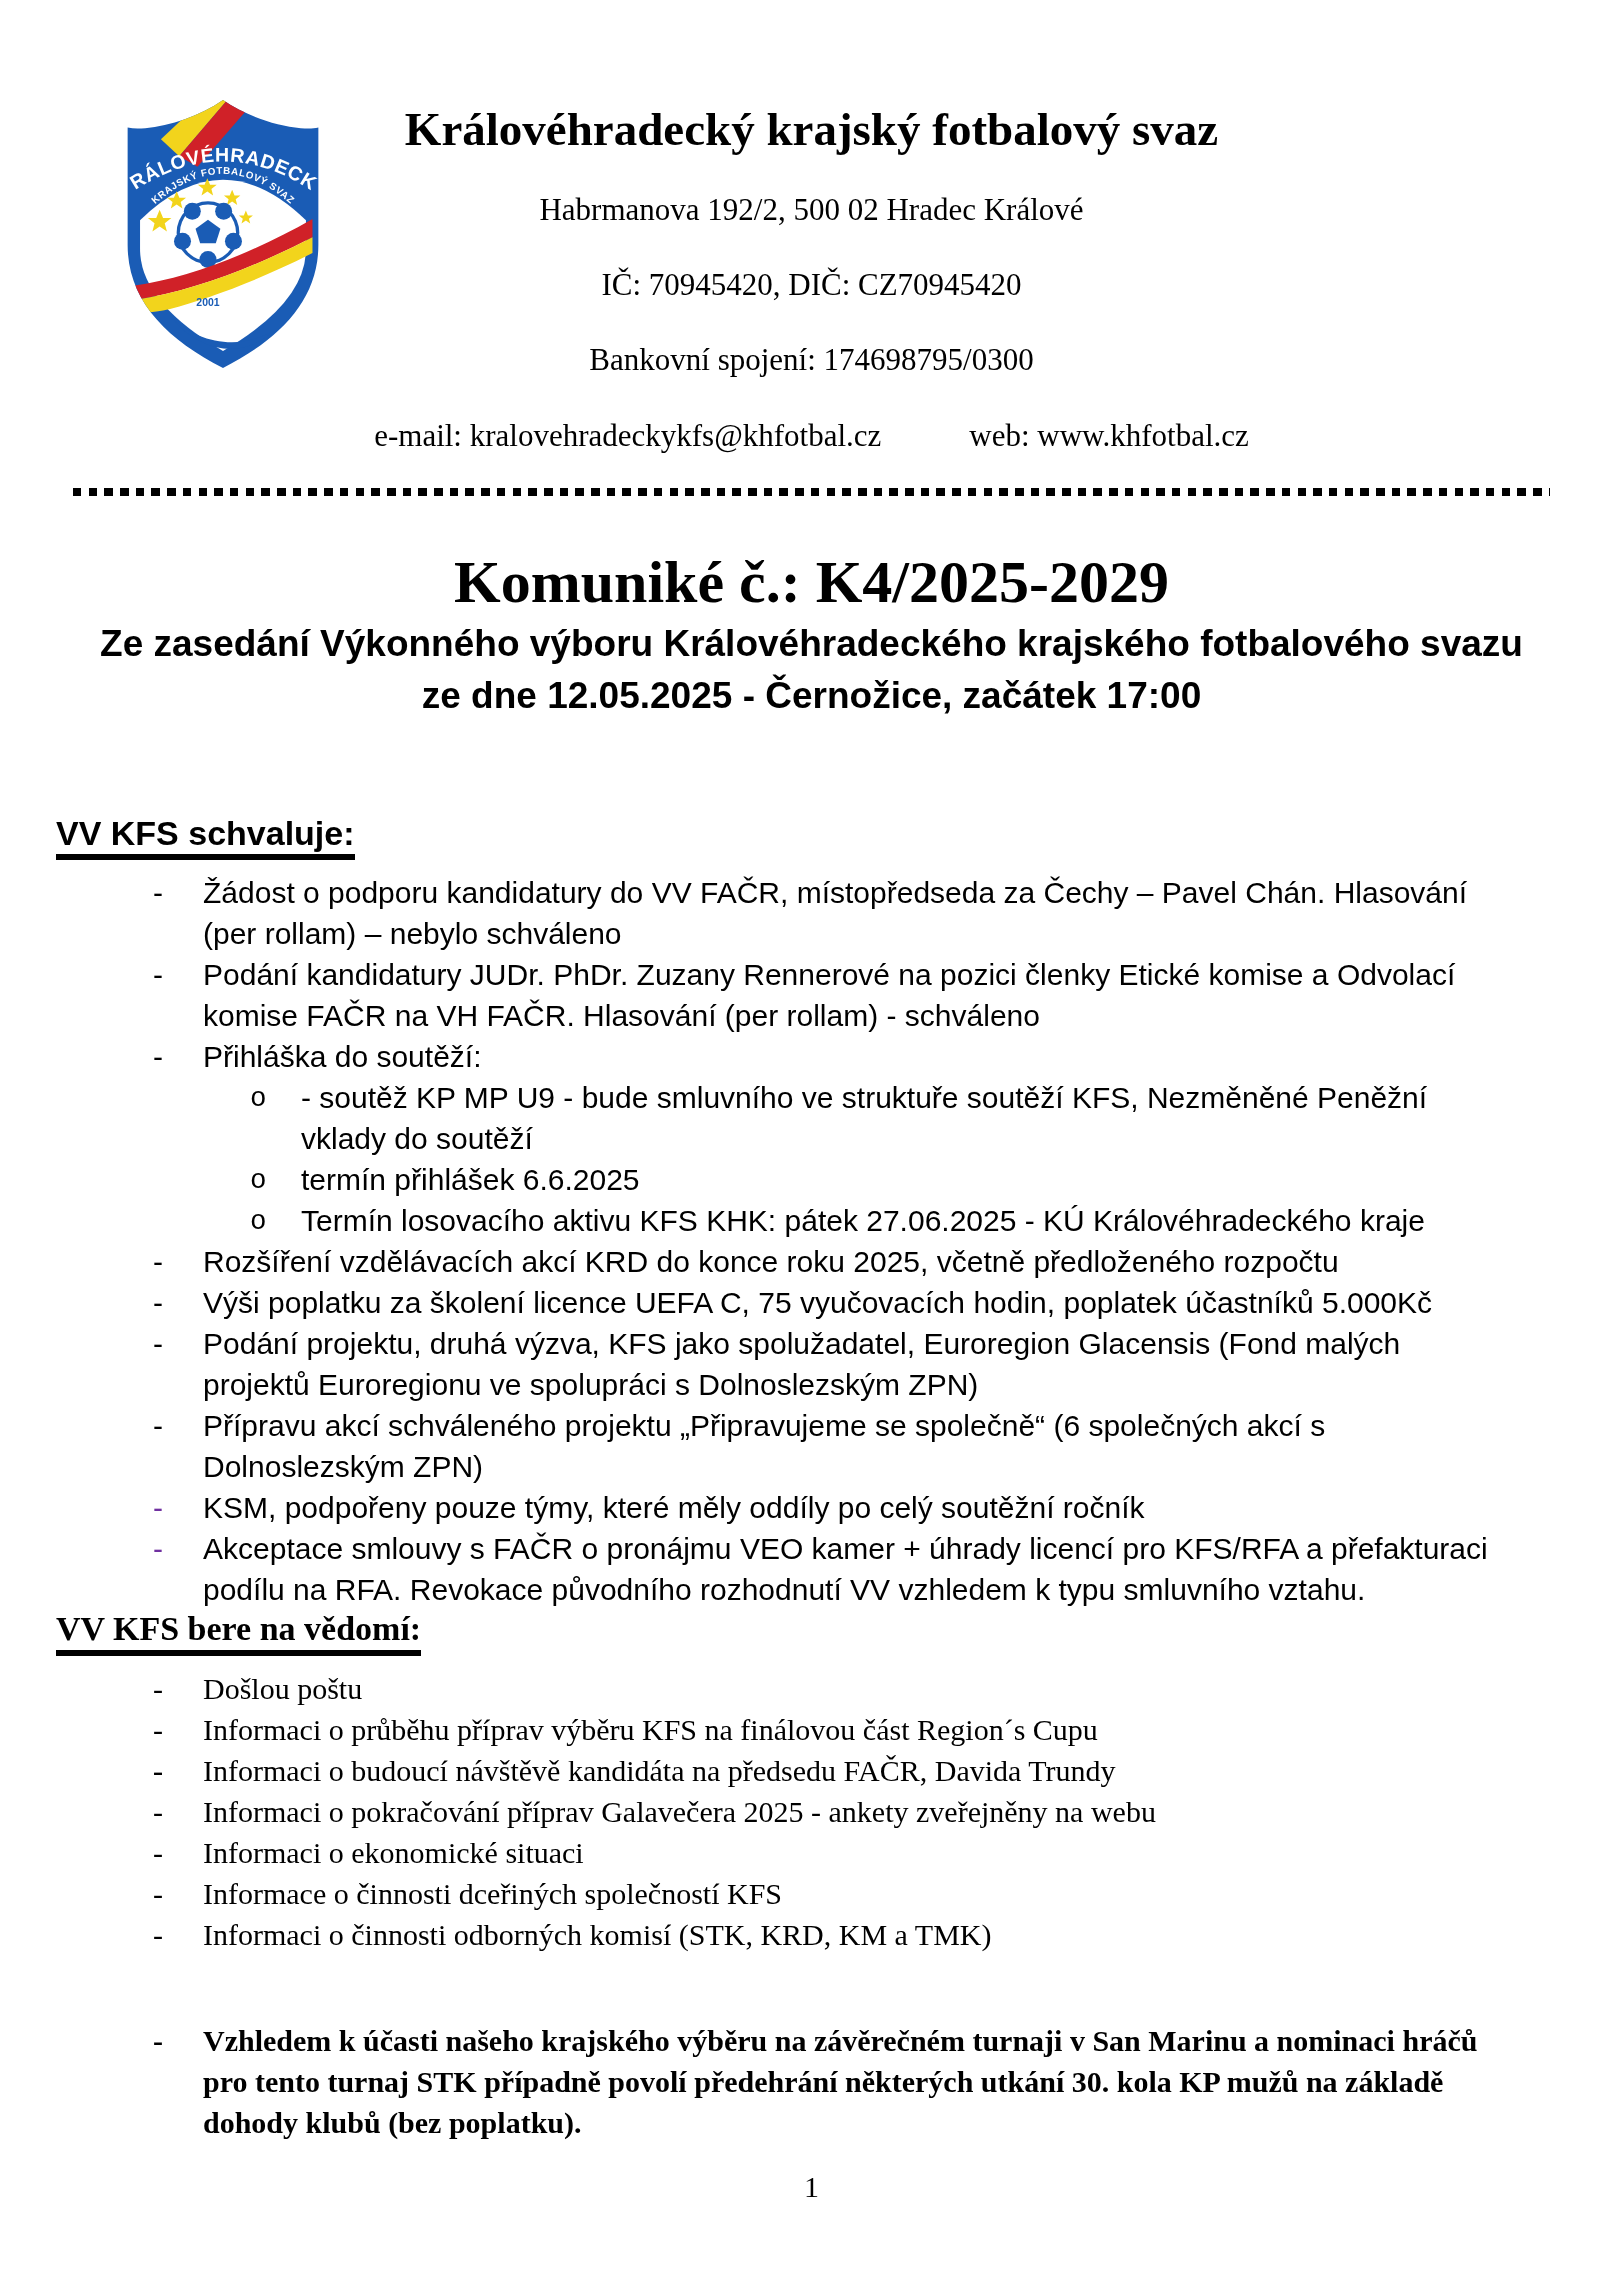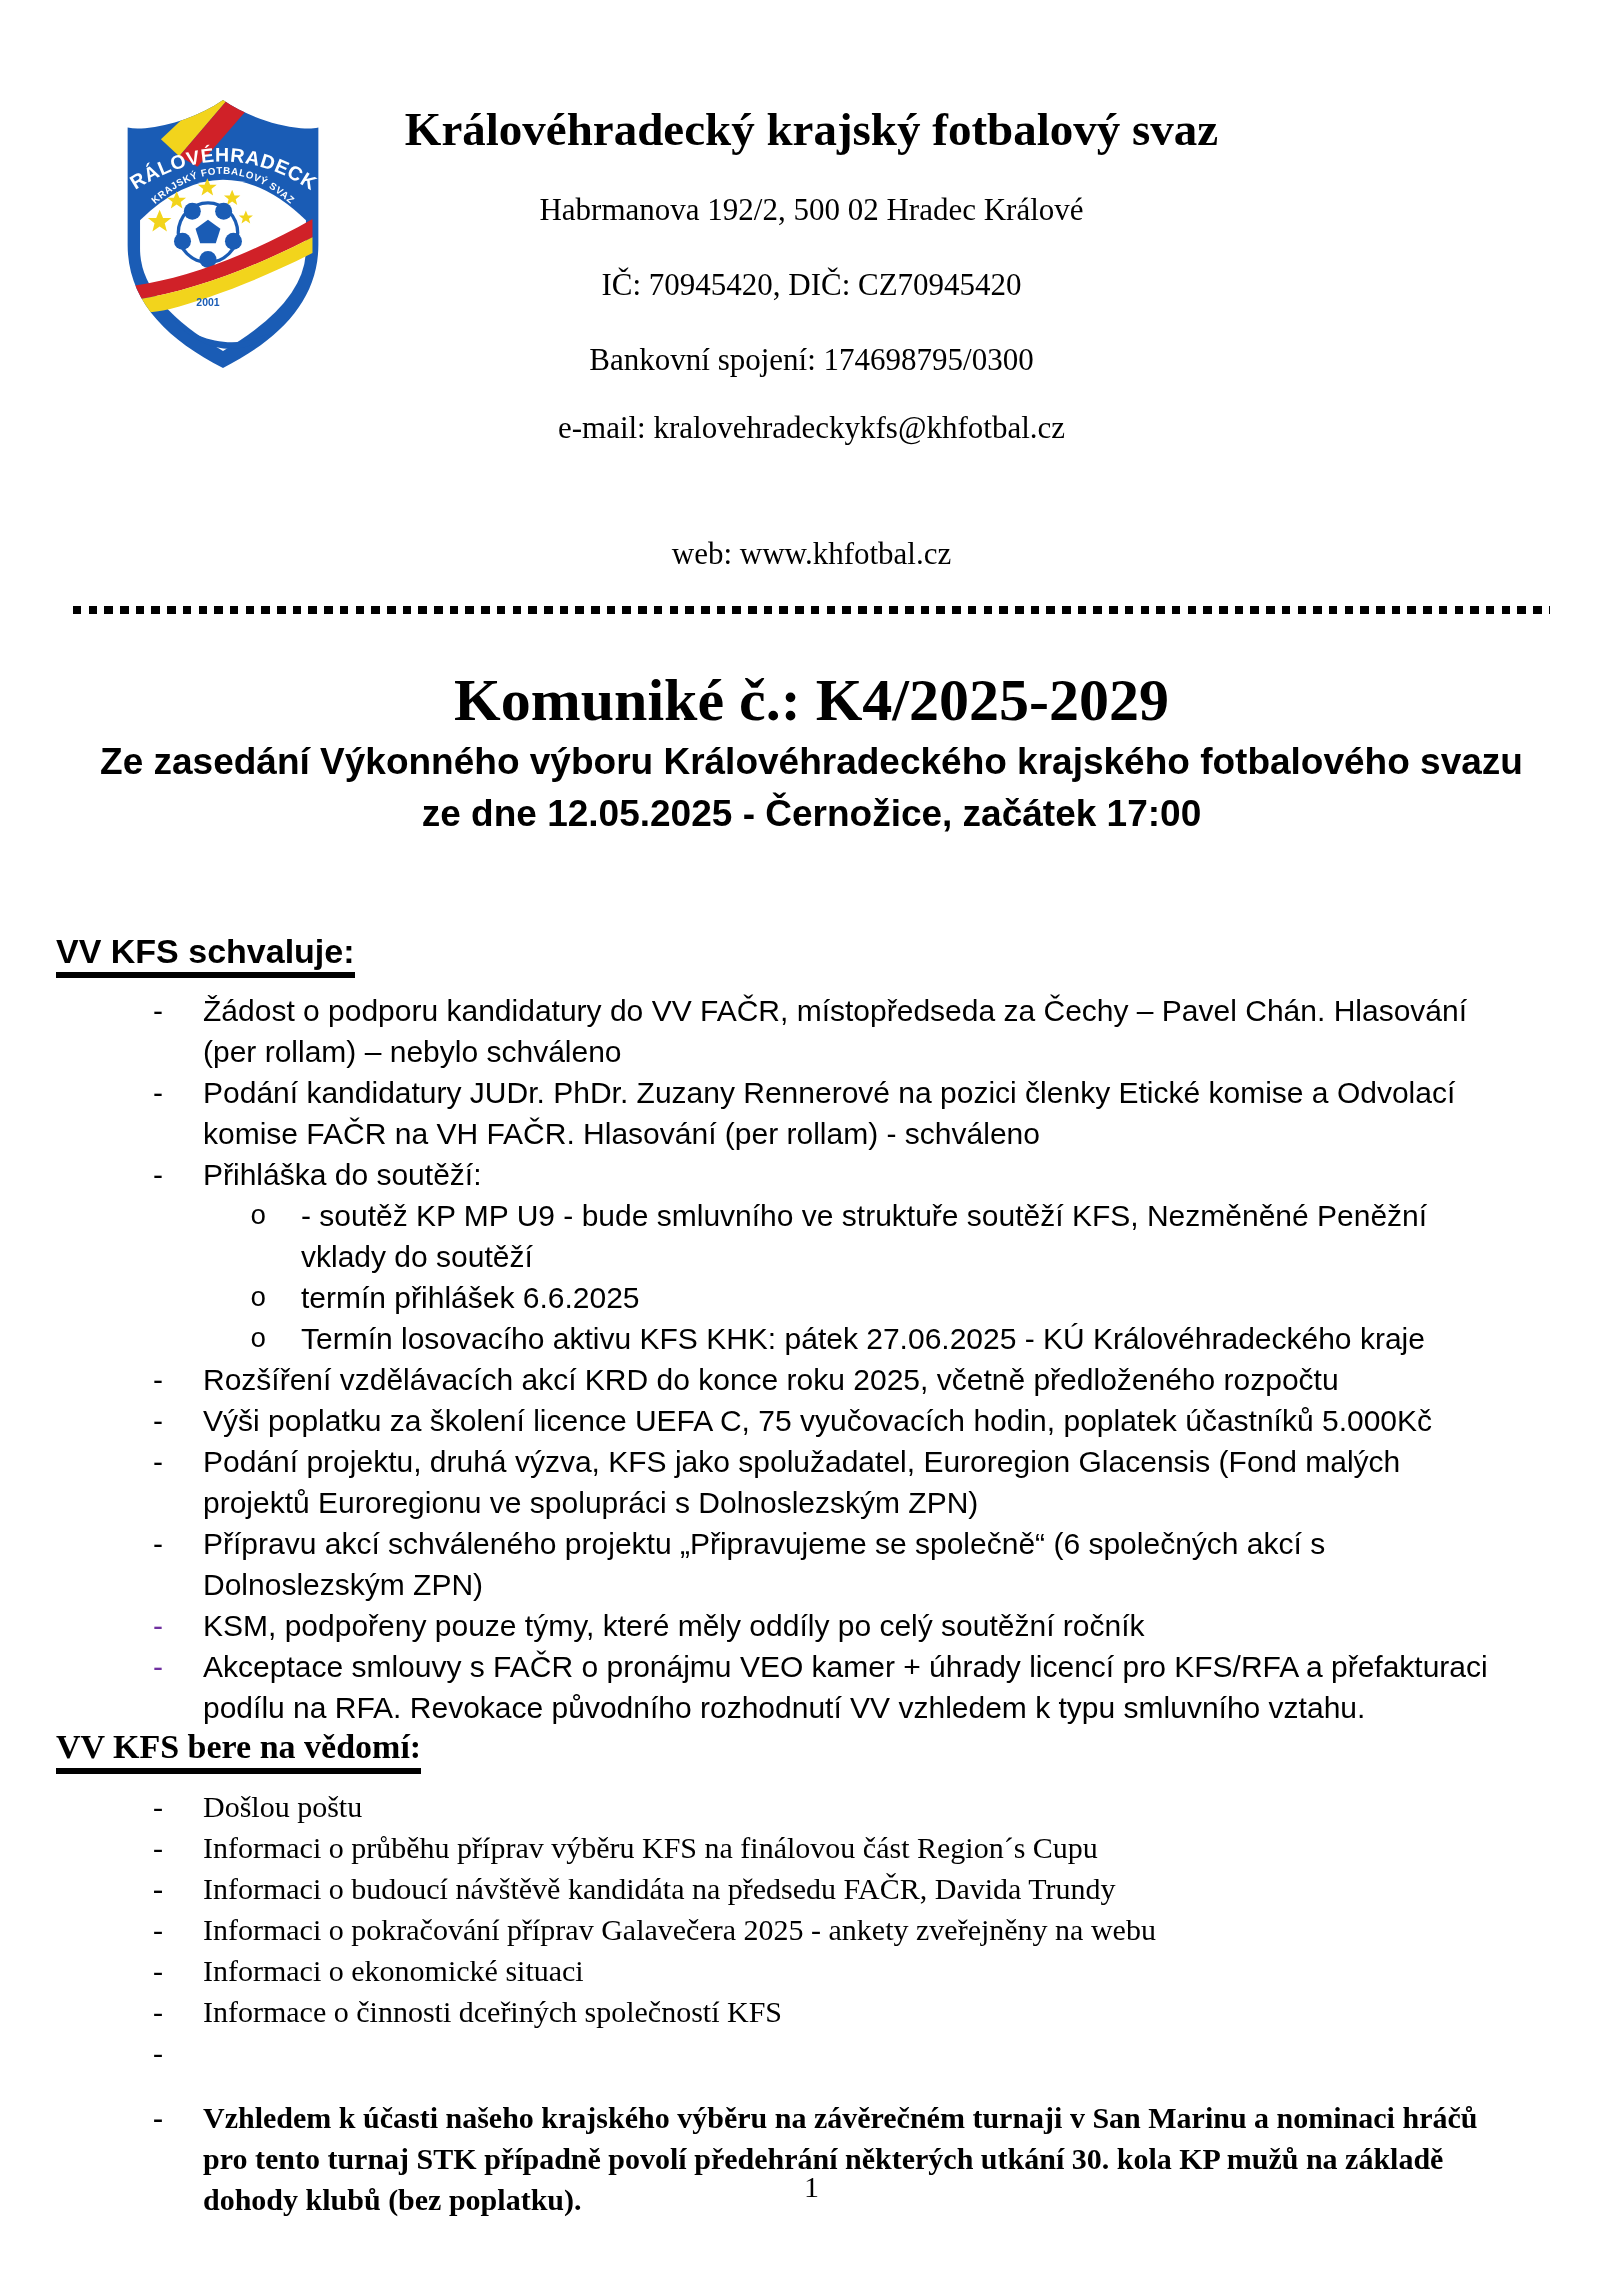--- a/index.html
+++ b/index.html
@@ -21,23 +21,23 @@
     padding-top:106px;
     font-family:"Liberation Serif",serif;
     font-weight:bold;font-size:47px;line-height:47px;
   }
   .addr{
     font-family:"Liberation Serif",serif;
     font-size:31px;line-height:37px;margin-top:38px;
   }
   .contact-row{
     display:flex;justify-content:center;gap:88px;
-    margin-top:31px;
+    margin-top:39px;
     font-family:"Liberation Serif",serif;
-    font-size:31px;line-height:38px;flex-direction:column;
+    font-size:31px;line-height:38px;
   }
   .dashed-rule{
     height:7.9px;margin:33px 73px 0 73px;
     background:repeating-linear-gradient(90deg,#000 0 8.5px,transparent 8.5px 15.7px);
   }
   
   .doc-title{
     margin-top:59px;text-align:center;
     font-family:"Liberation Serif",serif;
     font-weight:bold;font-size:60px;line-height:54px;
@@ -177,21 +177,21 @@
             <li><span class="marker" style="color: rgb(112, 48, 160);">-</span><span class="txt">Akceptace smlouvy s FAČR o pronájmu VEO kamer + úhrady licencí pro KFS/RFA a přefakturaci podílu na RFA. Revokace původního rozhodnutí VV vzhledem k typu smluvního vztahu.</span></li>
           </ul></section>
         <section class="section-2"><div class="section-heading">VV KFS bere na vědomí:</div><ul class="list-l1">
             <li><span class="marker">-</span><span class="txt">Došlou poštu</span></li>
             <li><span class="marker">-</span><span class="txt">Informaci o průběhu příprav výběru KFS na finálovou část Region´s Cupu</span></li>
             <li><span class="marker">-</span></li>
             <li><span class="marker">-</span><span class="txt">Informaci o budoucí návštěvě kandidáta na předsedu FAČR, Davida Trundy</span></li>
             <li><span class="marker">-</span><span class="txt">Informaci o pokračování příprav Galavečera 2025 - ankety zveřejněny na webu</span></li>
             <li><span class="marker">-</span><span class="txt">Informaci o ekonomické situaci</span></li>
             <li><span class="marker">-</span><span class="txt">Informace o činnosti dceřiných společností KFS</span></li>
-            <li><span class="marker">-</span></li>
+            <li><span class="marker">-</span><span class="txt">Informaci o činnosti odborných komisí (STK, KRD, KM a TMK)</span></li>
             <li class="bold gap-before"><span class="marker">-</span><span class="txt">Vzhledem k účasti našeho krajského výběru na závěrečném turnaji v San Marinu a nominaci hráčů pro tento turnaj STK případně povolí předehrání některých utkání 30. kola KP mužů na základě dohody klubů (bez poplatku).</span></li>
           </ul></section>
       </div>
   </main>
 
   <footer class="page-number">1</footer>
 
 </div>
 
 

